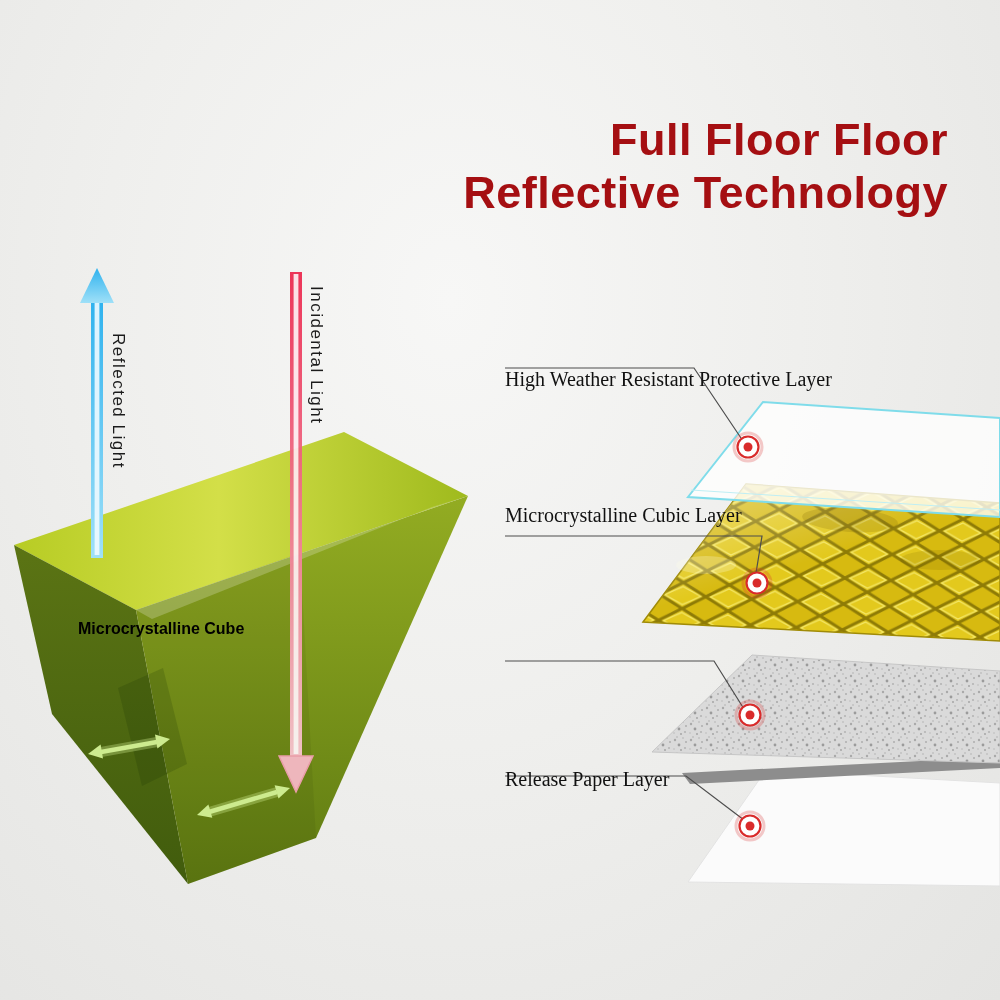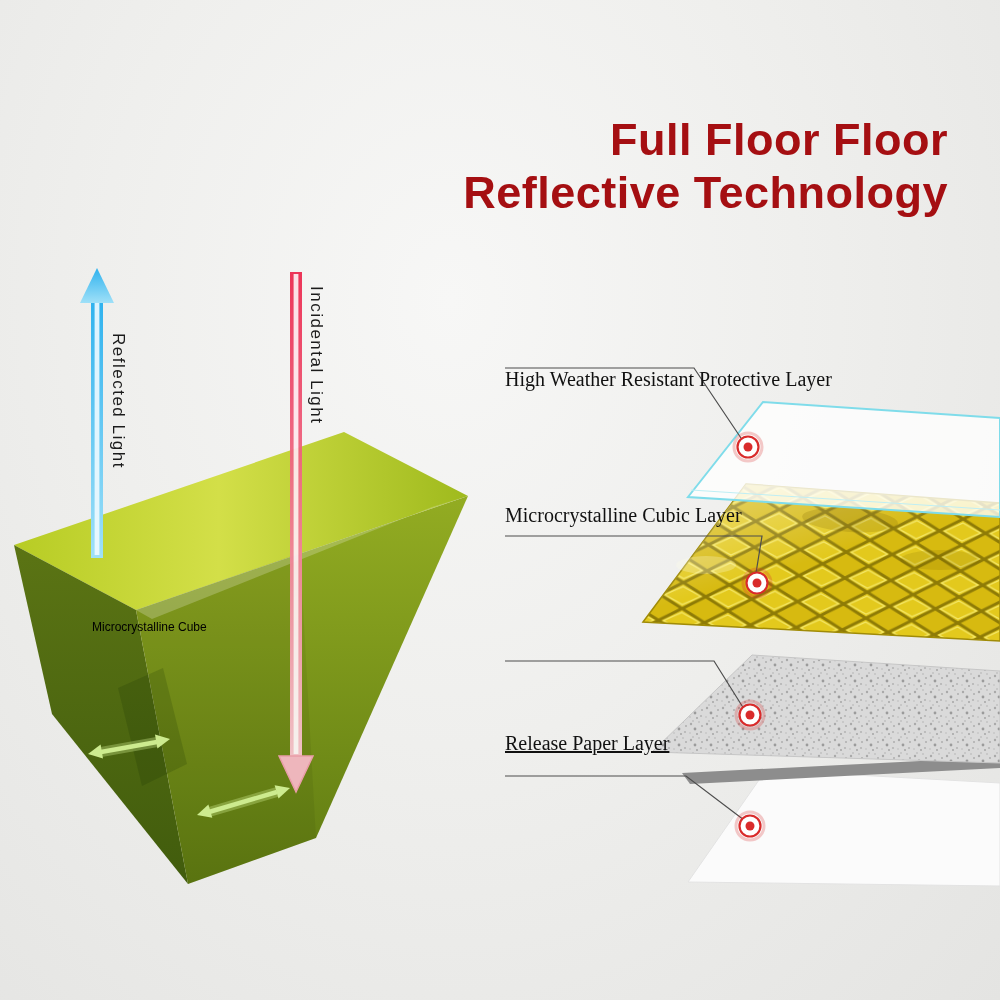--- a/index.html
+++ b/index.html
@@ -22,24 +22,24 @@
     font-family:"Liberation Sans",sans-serif;
   }
   .layer-label{
     position:absolute;left:505px;
     font-family:"Liberation Serif",serif;
     font-size:20px;color:#111;white-space:nowrap;
   }
   .layer-label.l1{top:336px;margin-top:32px;}
   .layer-label.l2{top:504px;text-align:center;}
   .layer-label.l3{top:631px;}
-  .layer-label.l4{top:732px;text-decoration:underline;}
+  .layer-label.l4{top:768px;}
   .cube-label{
-    position:absolute;left:92px;top:620px;
-    font-weight:400;font-size:12px;color:#000;white-space:nowrap;
+    position:absolute;left:78px;top:620px;
+    font-weight:700;font-size:16px;color:#000;white-space:nowrap;
   }
   .v-label{
     position:absolute;
     writing-mode:vertical-rl;text-orientation:mixed;
     font-size:17px;color:#1b1b1b;letter-spacing:1.5px;white-space:nowrap;
   }
   .v-label.reflected{left:108px;top:333px;}
   .v-label.incidental{left:306px;top:286px;}
 </style>
 </head>

